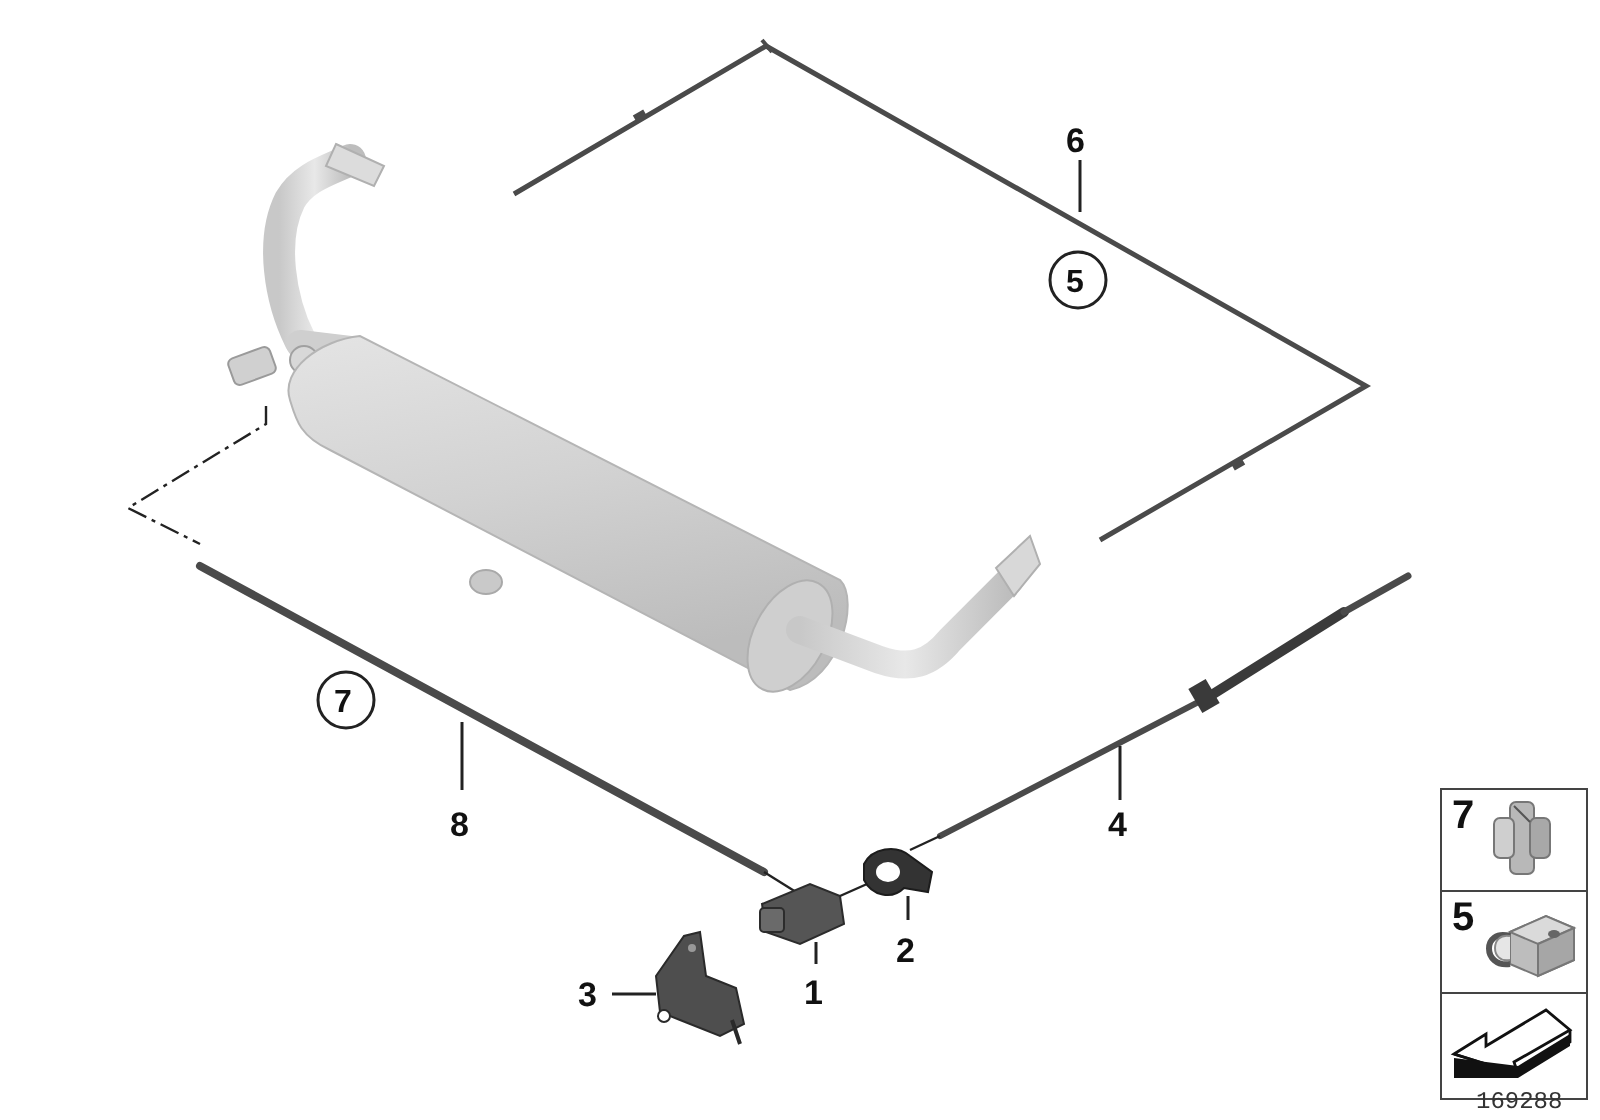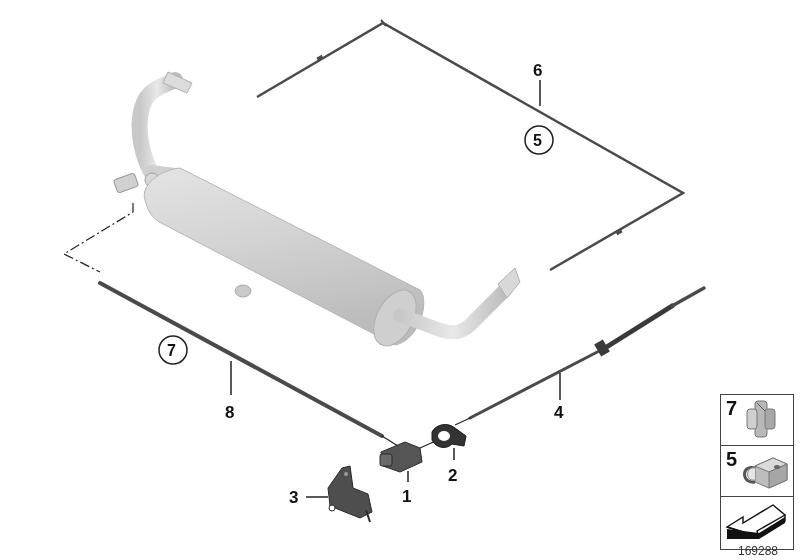--- a/index.html
+++ b/index.html
@@ -5,21 +5,21 @@
     html, body { margin: 0; padding: 0; background: #ffffff; }
     body { width: 800px; height: 560px; position: relative; overflow: hidden; font-family: "Liberation Sans", sans-serif; }
     svg.diagram { position: absolute; left: 0; top: 0; width: 800px; height: 560px; }
     .lbl { font-family: "Liberation Sans", sans-serif; font-weight: bold; font-size: 17px; fill: #111; }
     .circ-lbl { font-family: "Liberation Sans", sans-serif; font-weight: bold; font-size: 16px; fill: #111; }
     .legend { position: absolute; left: 720px; top: 394px; width: 72px; border: 1px solid #444; background: #fff; }
     .legend .cell { height: 50px; border-bottom: 1px solid #444; position: relative; }
     .legend .cell:last-child { border-bottom: none; height: 52px; }
     .legend .num { position: absolute; left: 5px; top: 2px; font-weight: bold; font-size: 20px; color: #111; font-family: "Liberation Sans", sans-serif; }
     .legend svg { position: absolute; left: 0; top: 0; }
-    .diagram-id { position: absolute; left: 738px; top: 544px; font-size: 12px; color: #333; font-family: Liberation Sans, sans-serif; }
+    .diagram-id { position: absolute; left: 738px; top: 544px; font-size: 12px; color: #333; font-family: Liberation Mono, monospace; }
   </style>
 </head>
 <body>
 
 <svg class="diagram" viewBox="0 0 800 560" xmlns="http://www.w3.org/2000/svg">
   <defs>
     <linearGradient id="mufflerGrad" x1="0" y1="0" x2="0.3" y2="1">
       <stop offset="0" stop-color="#e4e4e4"></stop>
       <stop offset="0.5" stop-color="#d2d2d2"></stop>
       <stop offset="1" stop-color="#bcbcbc"></stop>

